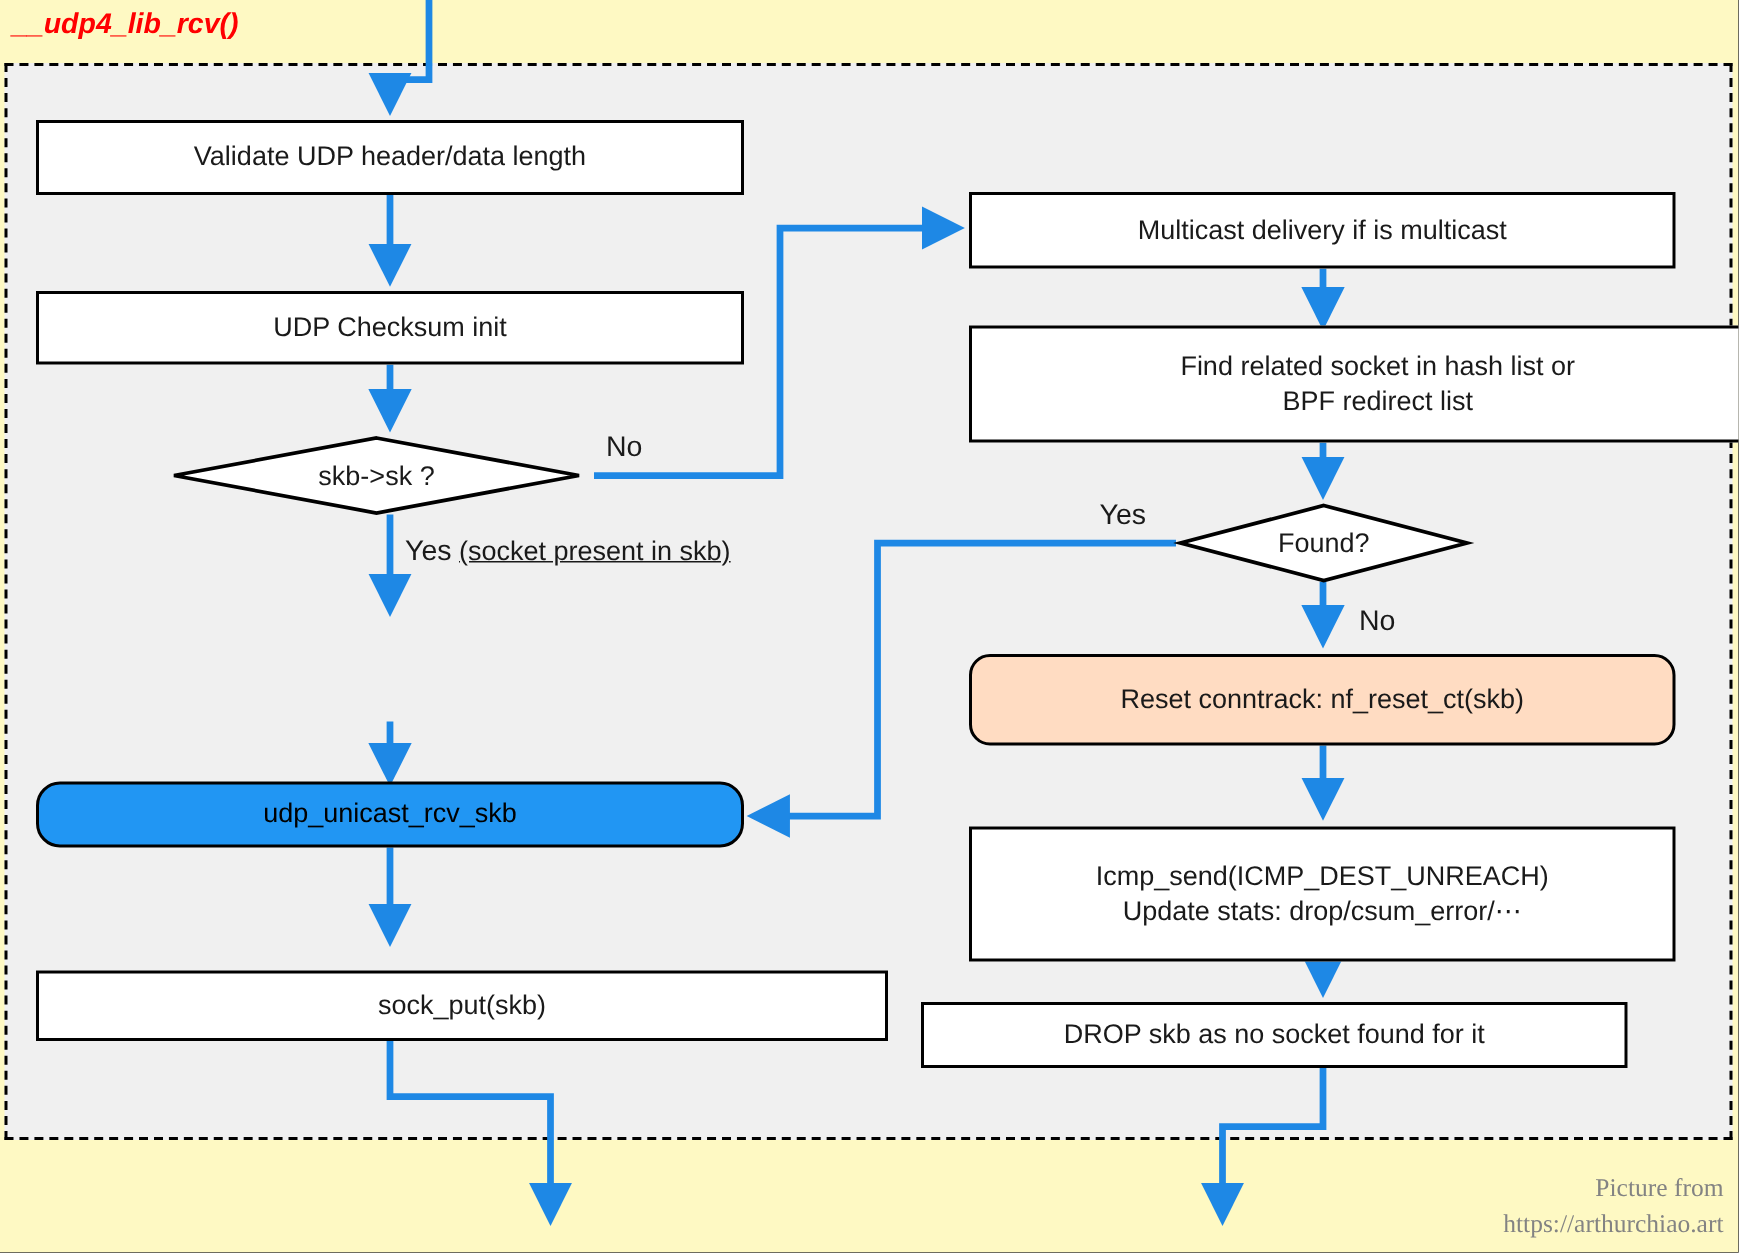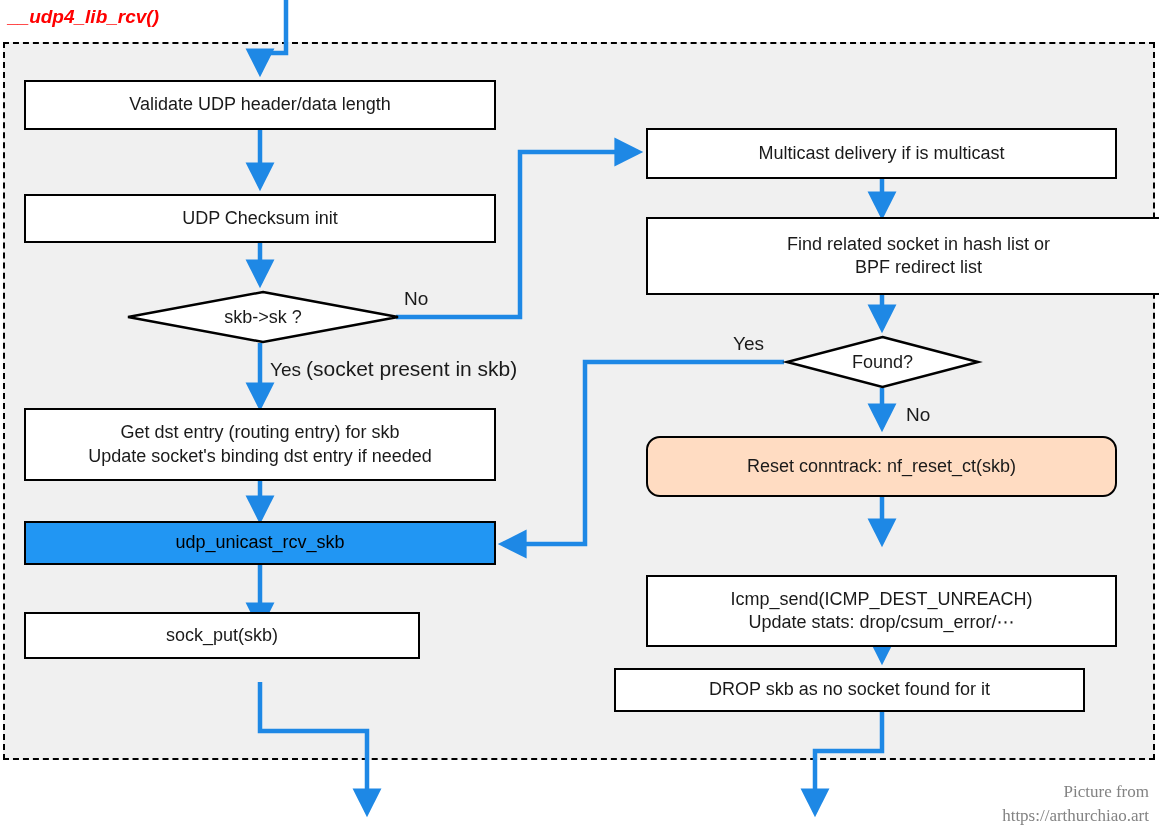--- a/index.html
+++ b/index.html
@@ -12,21 +12,21 @@
     height: 835px;
     position: relative;
     font-family: "Liberation Sans", sans-serif;
     overflow: hidden;
   }
   #canvas {
     position: absolute;
     left: 0; top: 0;
     width: 1159px;
     height: 835px;
-    background: #ffffff;
+    background: #fef9c3;
   }
   .frame {
     position: absolute;
     left: 3px;
     top: 42px;
     width: 1152px;
     height: 718px;
     background: #f0f0f0;
     border: 2px dashed #000000;
     box-sizing: border-box;
@@ -53,20 +53,21 @@
     display: flex;
     align-items: center;
     justify-content: center;
     text-align: center;
     line-height: 1.28;
     white-space: pre-line;
   }
   .node.accent-blue {
     background: #2196f3;
     color: #000000;
+    border-radius: 16px;
   }
   .node.accent-peach {
     background: #ffdcc2;
   }
   .diamond-wrap {
     position: absolute;
   }
   .diamond-wrap svg {
     position: absolute;
     left: 0; top: 0;
@@ -84,21 +85,22 @@
     color: #1a1a1a;
     pointer-events: none;
   }
   .edge-label {
     position: absolute;
     font-size: 19px;
     color: #1a1a1a;
     white-space: nowrap;
   }
   .edge-label .sub {
-    font-size: 21px;
+    font-size: 18px;
+    text-decoration: underline;
   }
   #edges {
     position: absolute;
     left: 0; top: 0;
     width: 1159px;
     height: 835px;
     pointer-events: none;
   }
   .credit {
     position: absolute;
@@ -157,59 +159,57 @@
       <path d="M 882 621 L 882 660" marker-end="url(#arrow)"></path>
 
       <path d="M 882 712 L 882 751 L 815 751 L 815 812" marker-end="url(#arrow)"></path>
     </g>
   </svg>
 
   <div class="node" style="left:24px; top:80px; width:472px; height:50px;">Validate UDP header/data length</div>
 
   <div class="node" style="left:24px; top:194px; width:472px; height:49px;">UDP Checksum init</div>
 
-  <div class="diamond-wrap" style="left:126px; top:291px; width:274px; height:52px;">
+  <div class="diamond-wrap" style="left:114px; top:291px; width:274px; height:52px;">
     <svg width="274" height="52" viewBox="0 0 274 52">
       <polygon points="137,1 272,26 137,51 2,26" fill="#ffffff" stroke="#000000" stroke-width="2.5"></polygon>
     </svg>
     <div class="diamond-label">skb-&gt;sk ?</div>
   </div>
 
   <div class="edge-label" style="left:404px; top:288px;">No</div>
 
   <div class="edge-label" style="left:270px; top:357px;">
     <span>Yes</span><span class="sub" style="margin-left:5px;">(socket present in skb)</span>
   </div>
 
-  <div class="node" style="left:24px; top:408px; width:472px; height:73px;">Get dst entry (routing entry) for skb
-Update socket's binding dst entry if needed</div>
 
   <div class="node accent-blue" style="left:24px; top:521px; width:472px; height:44px;">udp_unicast_rcv_skb</div>
 
-  <div class="node" style="left:24px; top:612px; width:396px; height:47px;">sock_put(skb)</div>
+  <div class="node" style="left:24px; top:647px; width:568px; height:47px;">sock_put(skb)</div>
 
   <div class="node" style="left:646px; top:128px; width:471px; height:51px;">Multicast delivery if is multicast</div>
 
   <div class="node" style="left:646px; top:217px; width:545px; height:78px;">Find related socket in hash list or
 BPF redirect list</div>
 
   <div class="diamond-wrap" style="left:785px; top:336px; width:195px; height:52px;">
     <svg width="195" height="52" viewBox="0 0 195 52">
       <polygon points="97.5,1 193,26 97.5,51 2,26" fill="#ffffff" stroke="#000000" stroke-width="2.5"></polygon>
     </svg>
     <div class="diamond-label">Found?</div>
   </div>
 
   <div class="edge-label" style="left:733px; top:333px;">Yes</div>
 
   <div class="edge-label" style="left:906px; top:404px;">No</div>
 
   <div class="node accent-peach" style="left:646px; top:436px; width:471px; height:61px;border-radius:14px;">Reset conntrack: nf_reset_ct(skb)</div>
 
-  <div class="node" style="left:646px; top:551px; width:471px; height:72px;margin-top:24px;">Icmp_send(ICMP_DEST_UNREACH)
+  <div class="node" style="left:646px; top:551px; width:471px; height:90px;">Icmp_send(ICMP_DEST_UNREACH)
 Update stats: drop/csum_error/⋯</div>
 
   <div class="node" style="left:614px; top:668px; width:471px; height:44px;">DROP skb as no socket found for it</div>
 
   <div class="credit">
     <div>Picture from</div>
     <div>https://arthurchiao.art</div>
   </div>
 
 </div>

